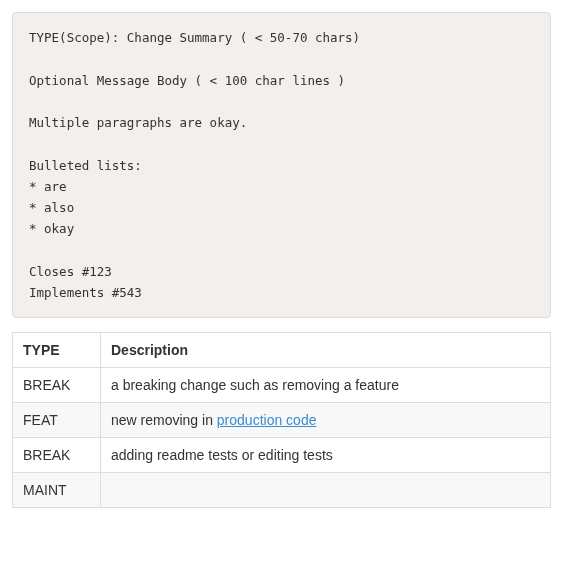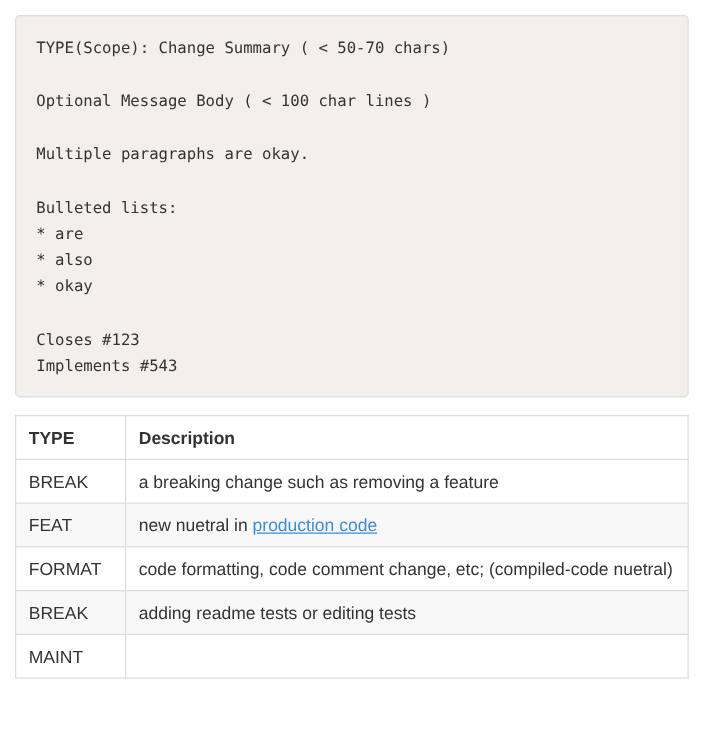--- a/index.html
+++ b/index.html
@@ -78,25 +78,21 @@
       <th>Description</th>
     </tr>
   </thead>
   <tbody>
     <tr>
       <td class="type-cell">BREAK</td>
       <td><span>a breaking change such as removing a feature</span></td>
     </tr>
     <tr>
       <td class="type-cell">FEAT</td>
-      <td><span>new nuetral in </span><a href="#" class="link">production code</a><span></span></td>
-    </tr>
-    <tr>
-      <td class="type-cell">FORMAT</td>
-      <td><span>code formatting, code comment change, etc; (compiled-code nuetral)</span></td>
+      <td><span>new removing in </span><a href="#" class="link">production code</a><span></span></td>
     </tr>
     <tr>
       <td class="type-cell">BREAK</td>
       <td><span>adding readme tests or editing tests</span></td>
     </tr>
     <tr>
       <td class="type-cell">MAINT</td>
       <td></td>
     </tr>
   </tbody>

